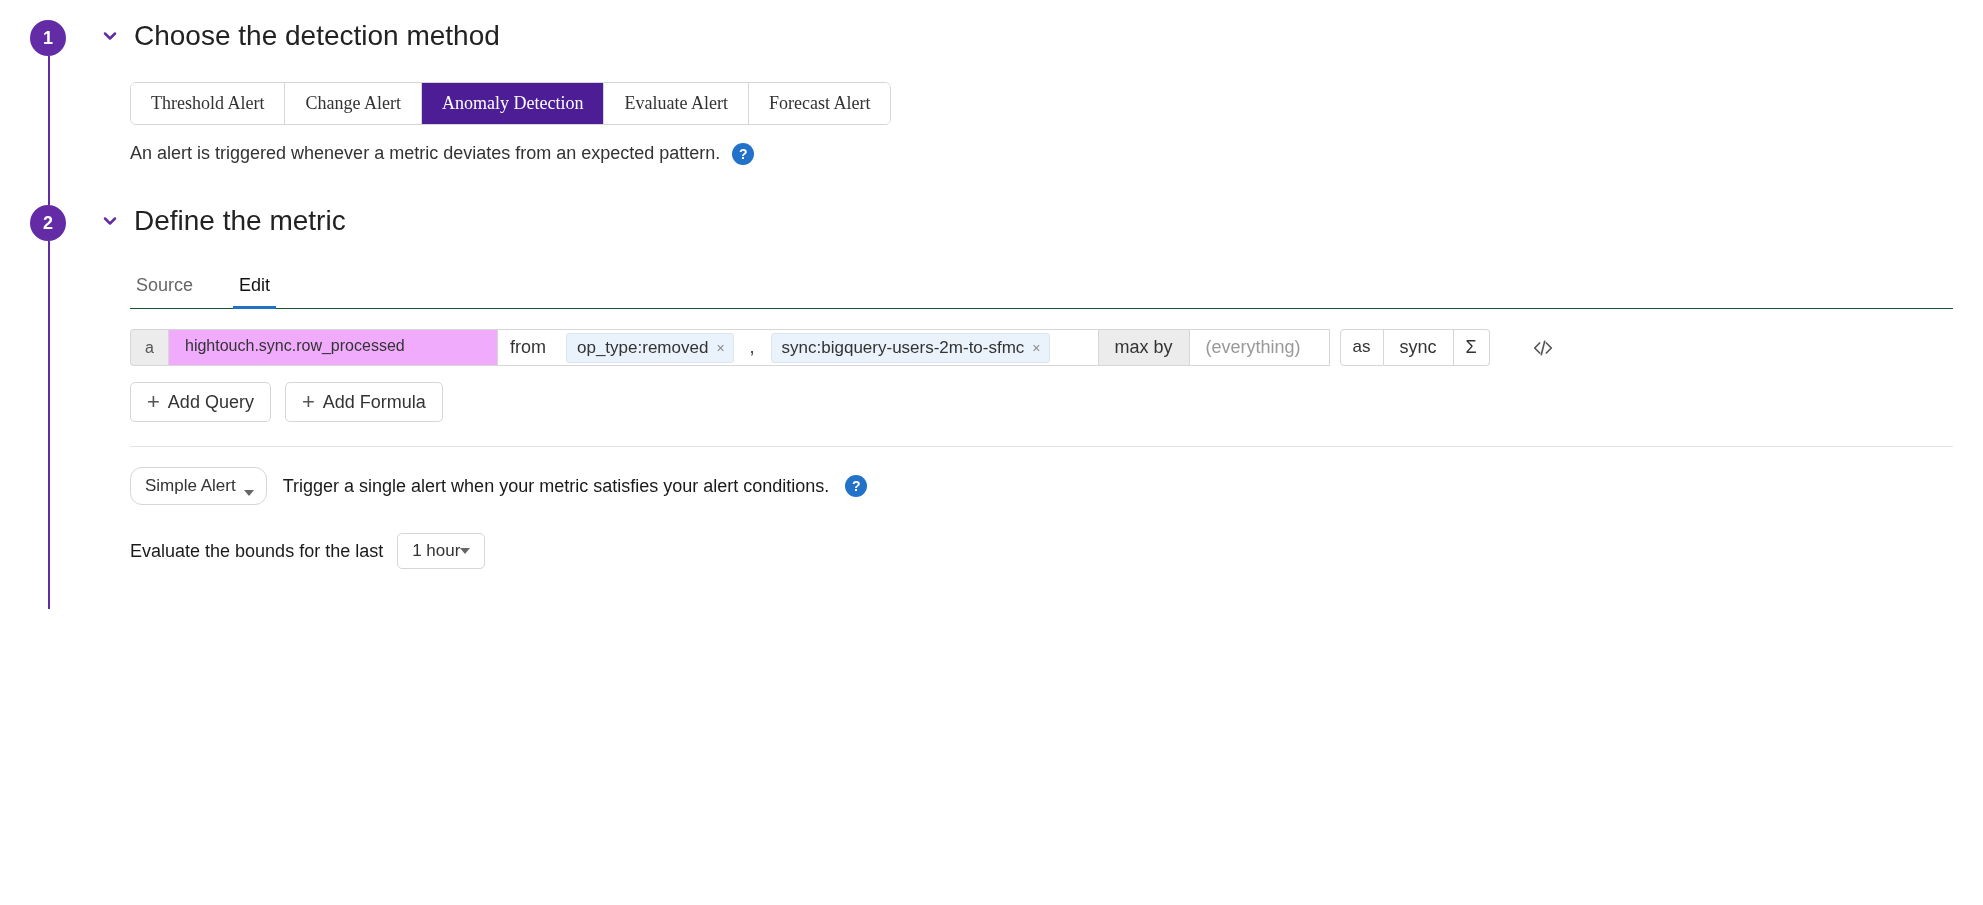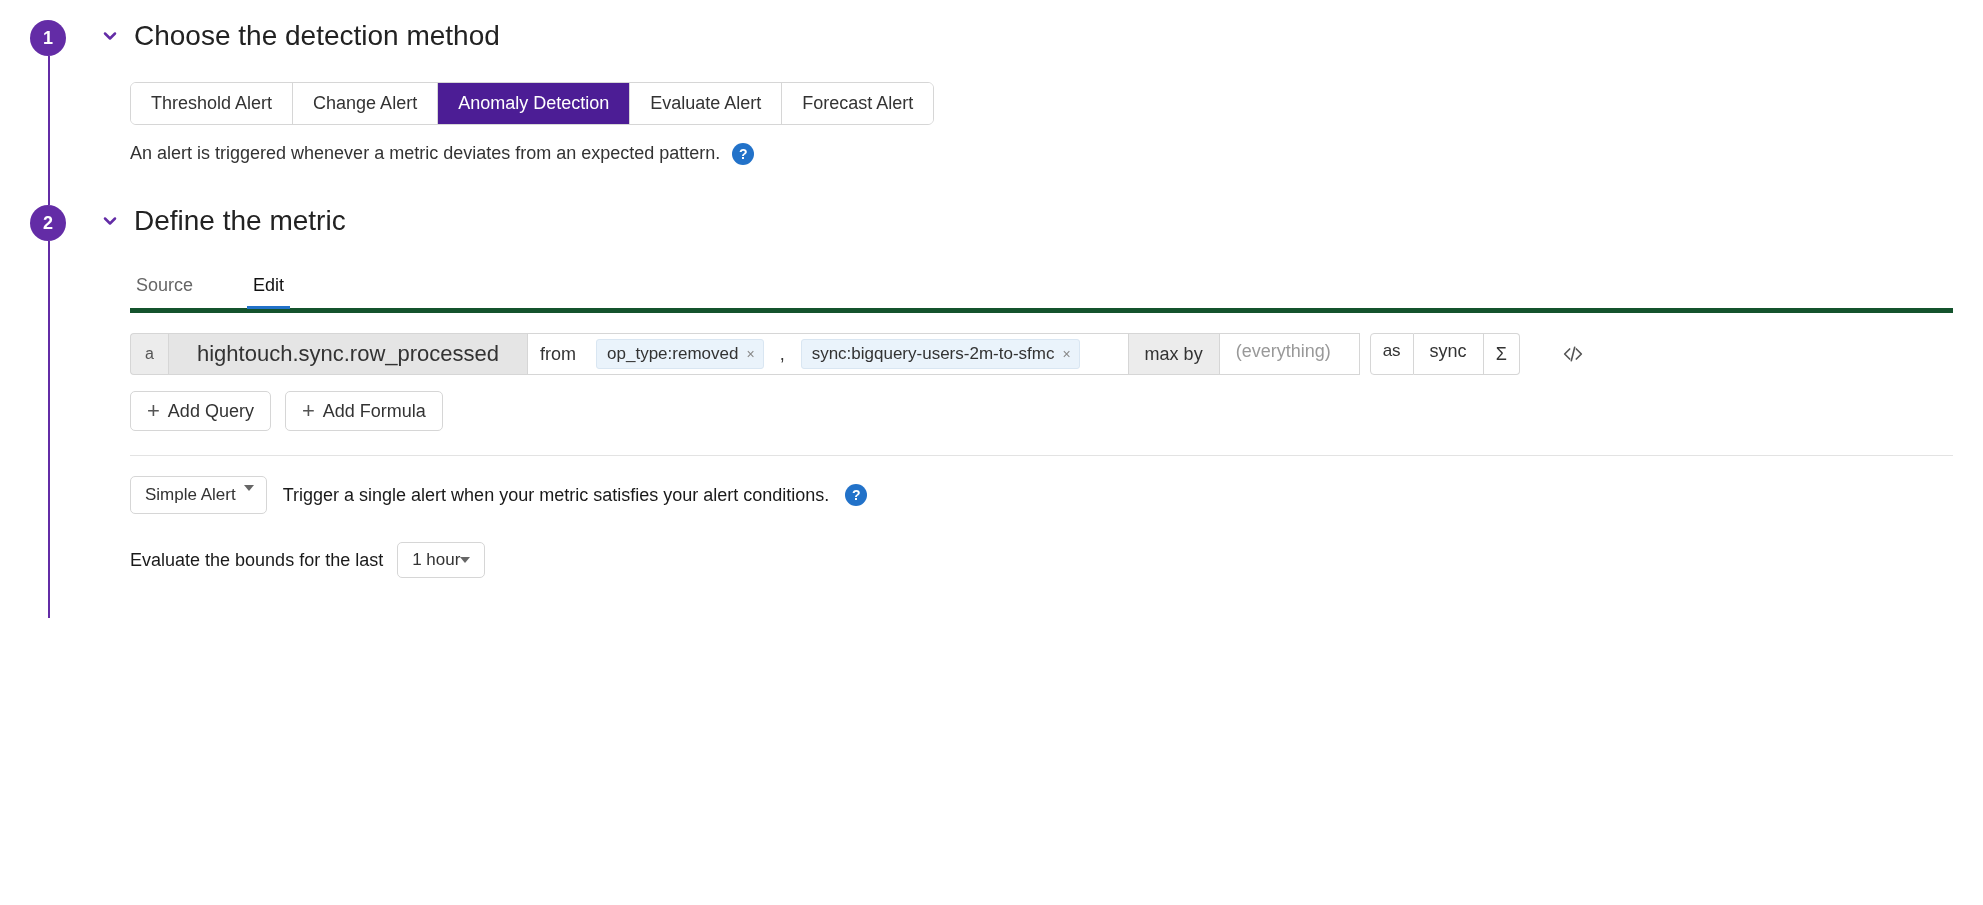--- a/index.html
+++ b/index.html
@@ -71,20 +71,21 @@
     overflow: hidden;
     margin-bottom: 18px;
   }
   .method-tab {
     padding: 10px 20px;
     font-size: 18px;
     color: #333;
     background: #fff;
     border-right: 1px solid #d6d6d6;
     cursor: pointer;
+    font-family: Liberation Serif, serif;
   }
   .method-tab:last-child { border-right: none; }
   .method-tab.active {
     background: #4c1d95;
     color: #fff;
   }
   .desc-row {
     display: flex;
     align-items: flex-start;
     gap: 12px;
@@ -101,22 +102,22 @@
     font-size: 14px;
     display: inline-flex;
     align-items: center;
     justify-content: center;
     cursor: pointer;
   }
 
   
   .metric-tabs {
     display: flex;
-    gap: 48px;
-    border-bottom: 5px solid #14532d;
+    gap: 34px;
+    border-bottom: 1px solid #14532d;
     margin-bottom: 20px;
   }
   .metric-tab {
     padding: 8px 6px 10px 6px;
     font-size: 18px;
     color: #666;
     cursor: pointer;
     border-bottom: 3px solid transparent;
     margin-bottom: -1px;
   }
@@ -139,24 +140,24 @@
     align-items: center;
     justify-content: center;
     background: #ececec;
     border: 1px solid #d6d6d6;
     border-right: none;
     border-radius: 4px 0 0 4px;
     font-size: 16px;
     color: #555;
   }
   .metric-box {
-    background: #e5e5e5;
-    border: 1px solid #d6d6d6;
-    padding: 7px 28px;
-    font-size: 22px;
+    background: #f0abfc;
+    border: 1px solid #d6d6d6;
+    padding: 7px 16px;
+    font-size: 16px;
     color: #333;
     min-width: 330px;
   }
   .from-box {
     background: #fff;
     border: 1px solid #d6d6d6;
     border-left: none;
     display: flex;
     align-items: center;
     padding: 0 8px 0 12px;
@@ -266,26 +267,26 @@
   .alert-mode-row {
     display: flex;
     align-items: center;
     gap: 16px;
     margin-bottom: 28px;
     font-size: 18px;
   }
   .simple-alert-btn {
     border: 1px solid #d6d6d6;
     background: #fff;
-    border-radius: 5px;
+    border-radius: 12px;
     padding: 8px 12px 8px 14px;
     font-size: 17px;
     color: #333;
     display: inline-flex;
-    align-items: flex-start;
+    align-items: flex-end;
     gap: 8px;
     cursor: pointer;
   }
   .caret-down {
     width: 0; height: 0;
     border-left: 5px solid transparent;
     border-right: 5px solid transparent;
     border-top: 6px solid #666;
   }
 

